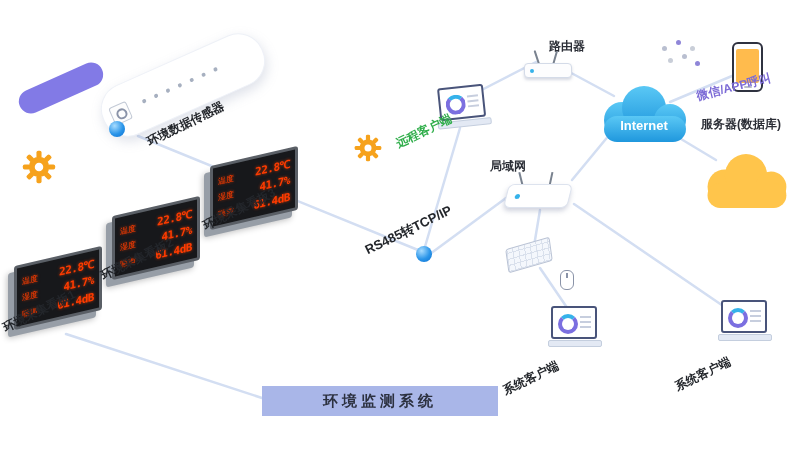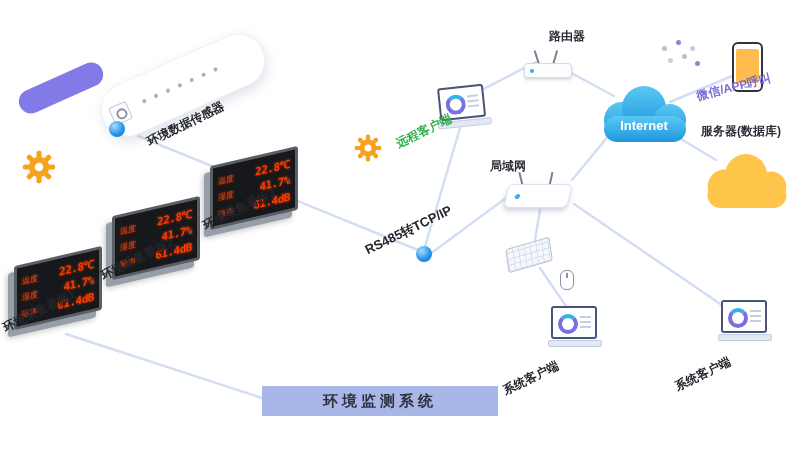--- a/index.html
+++ b/index.html
@@ -37,23 +37,23 @@
   .b1{left:14px;top:256px;} .b2{left:112px;top:206px;} .b3{left:210px;top:156px;}
 
   .iso-label{font-size:12px;font-weight:bold;color:#23262b;transform:rotate(-26deg);
              transform-origin:left center;white-space:nowrap;z-index:4;}
   .lab1{left:4px;top:320px;} .lab2{left:102px;top:268px;} .lab3{left:204px;top:218px;}
   .lab-sensor{left:148px;top:134px;}
   .lab-rs485{left:366px;top:242px;font-size:13px;}
   .lab-remote{left:397px;top:136px;color:#2fae4a;}
   .lab-sys1{left:504px;top:383px;} .lab-sys2{left:676px;top:379px;}
   .flat-label{font-size:12px;font-weight:bold;color:#2b2e36;white-space:nowrap;z-index:4;}
-  .lab-router{left:549px;top:28px;}
+  .lab-router{left:549px;top:38px;}
   .lab-lan{left:490px;top:158px;}
-  .lab-server{left:701px;top:123px;}
+  .lab-server{left:701px;top:116px;}
   .lab-wechat{left:697px;top:88px;color:#7c6bd6;transform:rotate(-14deg);transform-origin:left center;}
 
   
   .laptop{width:52px;z-index:3;}
   .laptop .scr{width:42px;height:29px;margin:0 auto;border:2px solid #49547a;border-radius:3px;
                background:#fff;position:relative;}
   .laptop .scr::before{content:'';position:absolute;left:5px;top:6px;width:12px;height:12px;border-radius:50%;
                border:4px solid #7b6fe0;border-top-color:#35b2ea;}
   .laptop .scr .lines{position:absolute;right:4px;top:8px;width:11px;height:2px;background:#c7cede;
                box-shadow:0 5px 0 #c7cede,0 10px 0 #c7cede;}

